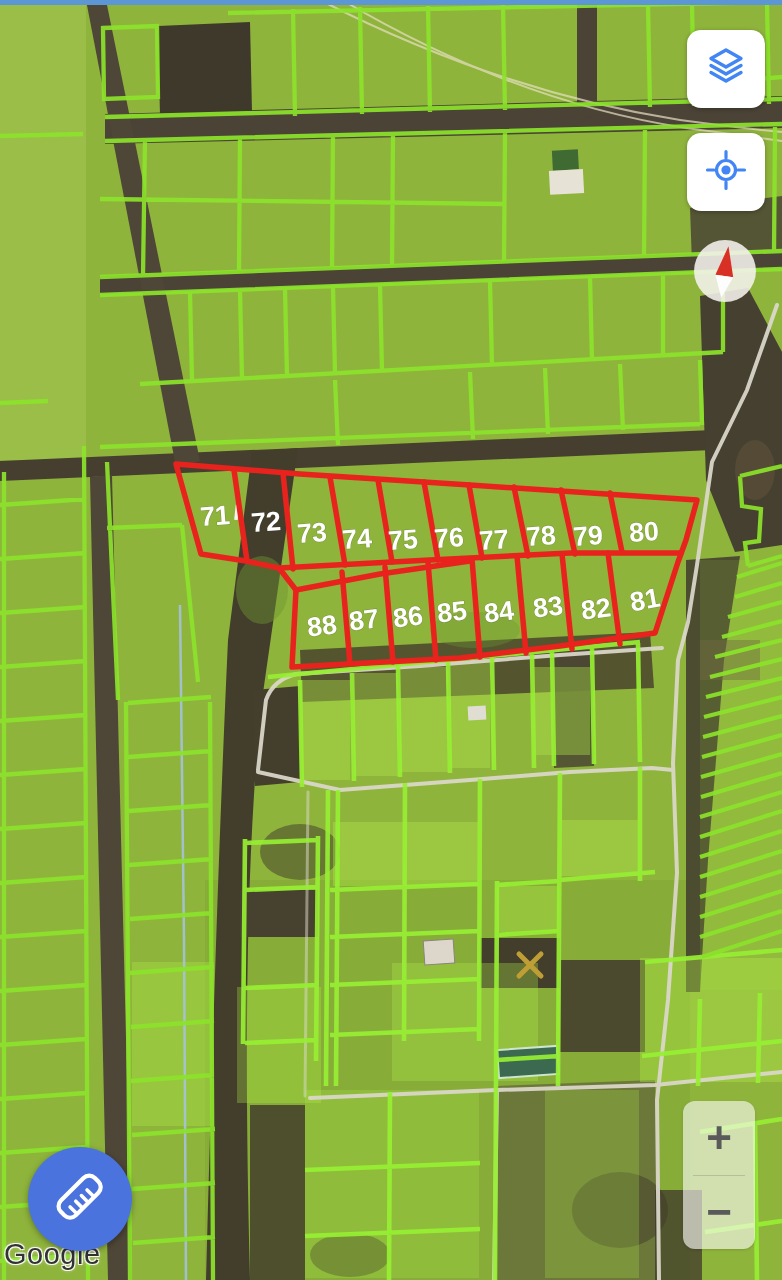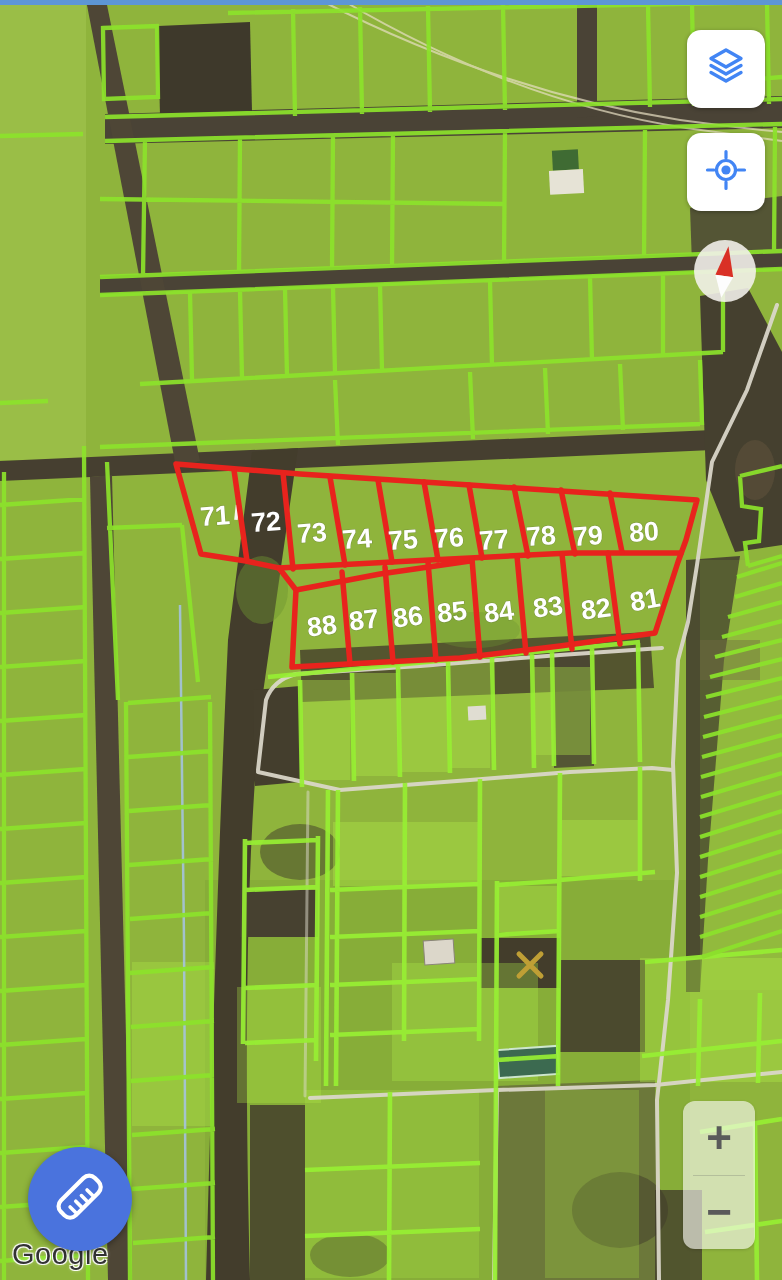--- a/index.html
+++ b/index.html
@@ -16,21 +16,21 @@
   #compass{position:absolute;left:694px;top:240px;width:62px;height:62px;}
   #zoom-ctl{position:absolute;left:683px;top:1101px;width:72px;height:148px;
        background:rgba(252,252,249,.62);border-radius:12px;display:flex;flex-direction:column;
        box-shadow:0 1px 3px rgba(0,0,0,.15);}
   .zoom-half{flex:1;display:flex;align-items:center;justify-content:center;
        font-size:44px;font-weight:700;color:#5a5a5a;line-height:1;user-select:none;}
   #zoom-divider{height:1px;background:rgba(90,90,90,.25);margin:0 10px;}
   #measure-fab{position:absolute;left:28px;top:1147px;width:104px;height:104px;border-radius:50%;
        background:#4a73dd;display:flex;align-items:center;justify-content:center;
        box-shadow:0 2px 6px rgba(0,0,0,.35);}
-  #watermark{position:absolute;left:12px;top:1238px;font-size:29px;font-weight:500;
+  #watermark{position:absolute;left:4px;top:1238px;font-size:29px;font-weight:500;
        letter-spacing:.5px;color:#333333;
        text-shadow:-1px -1px 0 rgba(255,255,255,.85),1px -1px 0 rgba(255,255,255,.85),
                    -1px 1px 0 rgba(255,255,255,.85),1px 1px 0 rgba(255,255,255,.85),
                    0 0 4px rgba(255,255,255,.6);}
 </style>
 </head>
 <body>
 
 <div id="app">
 

